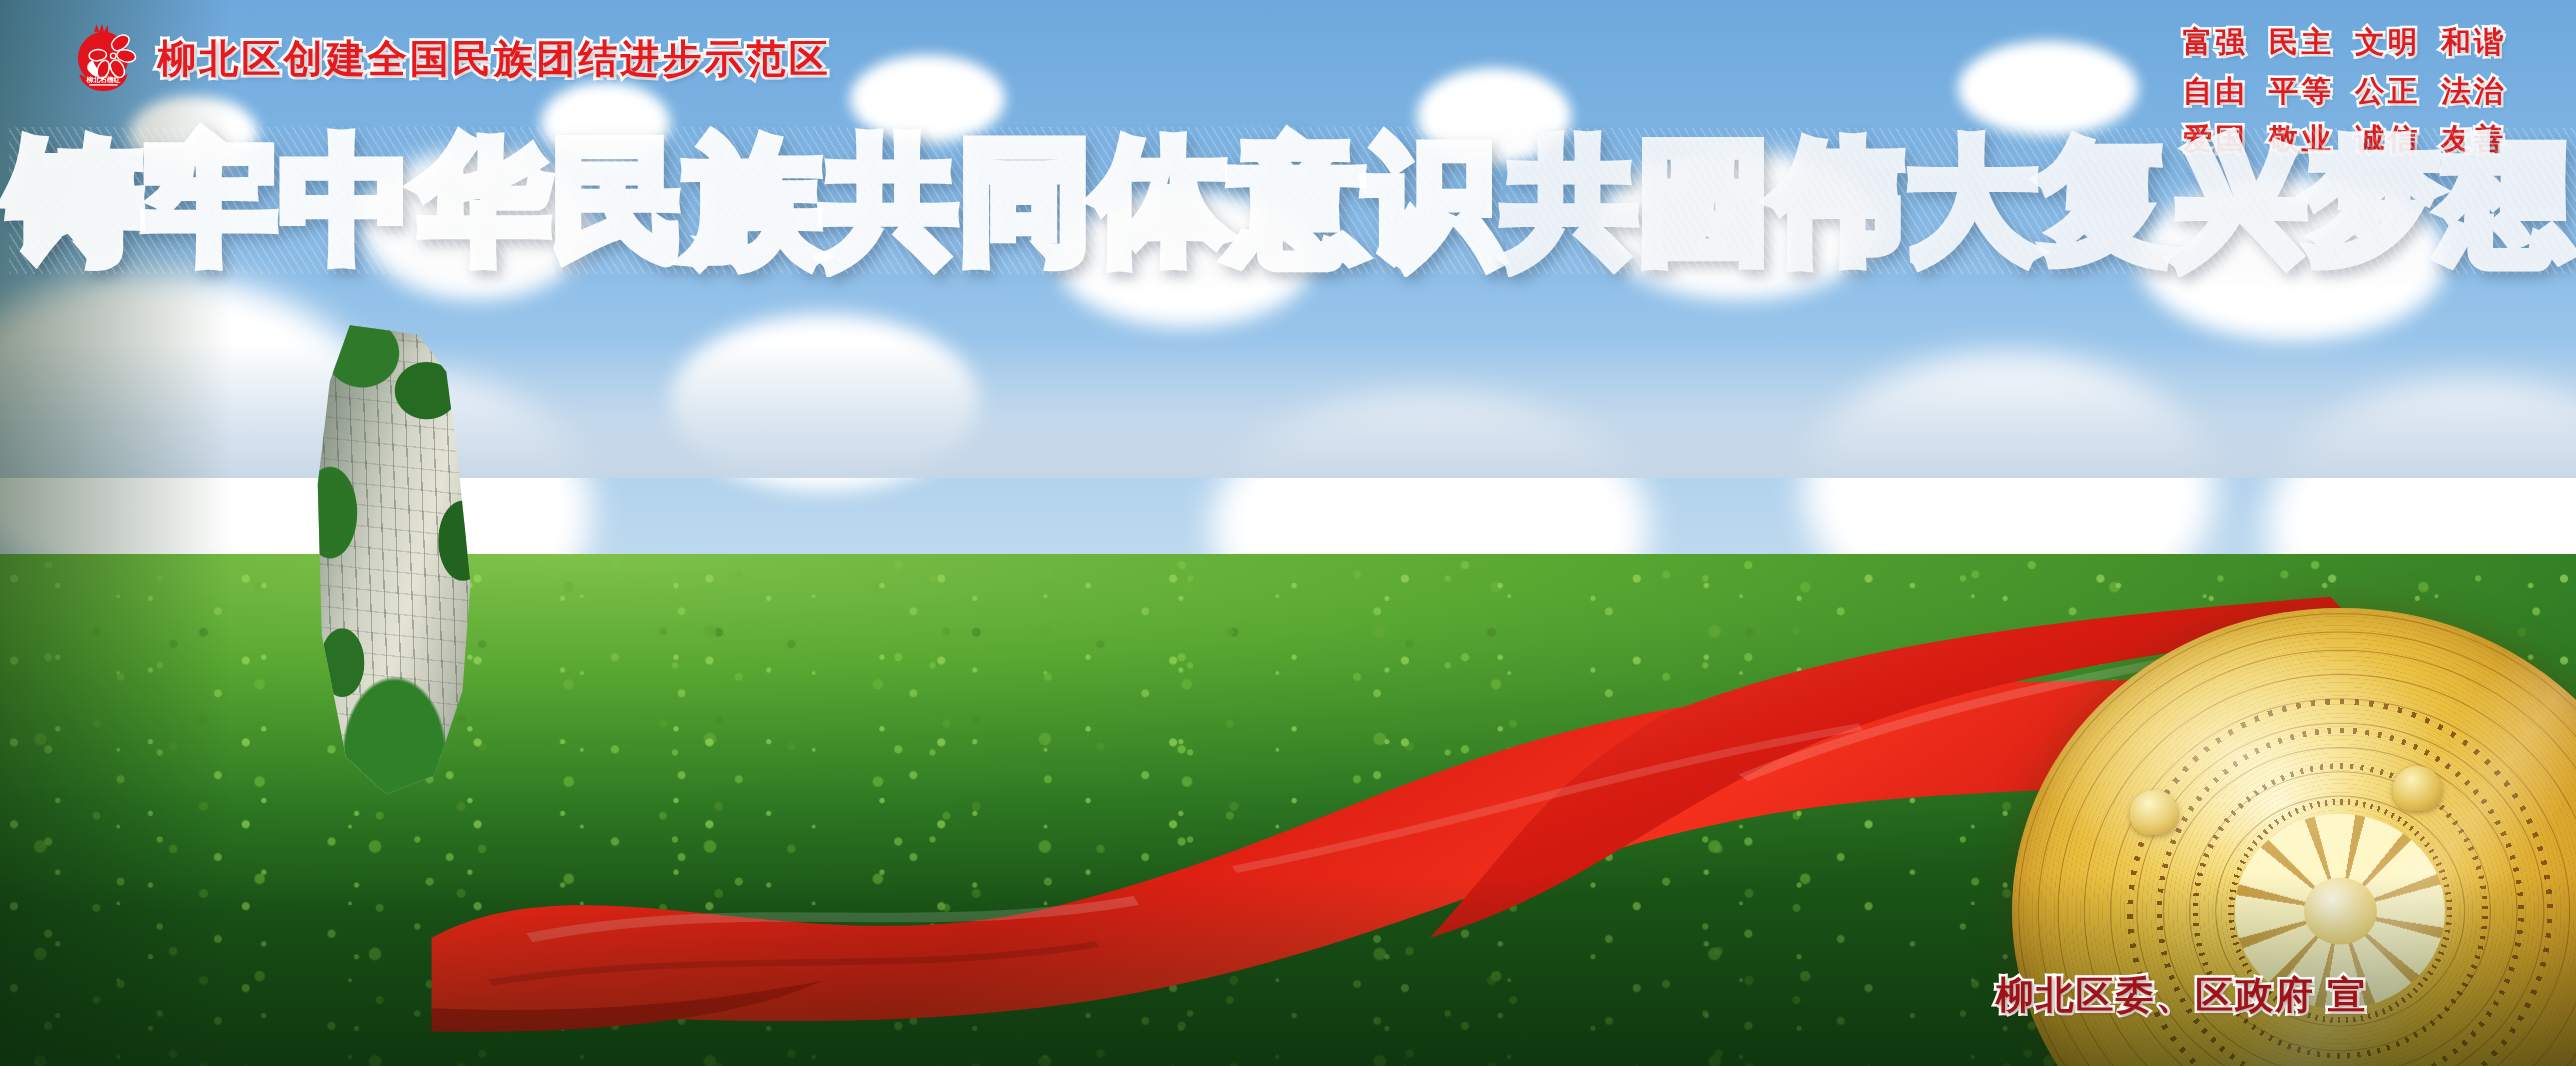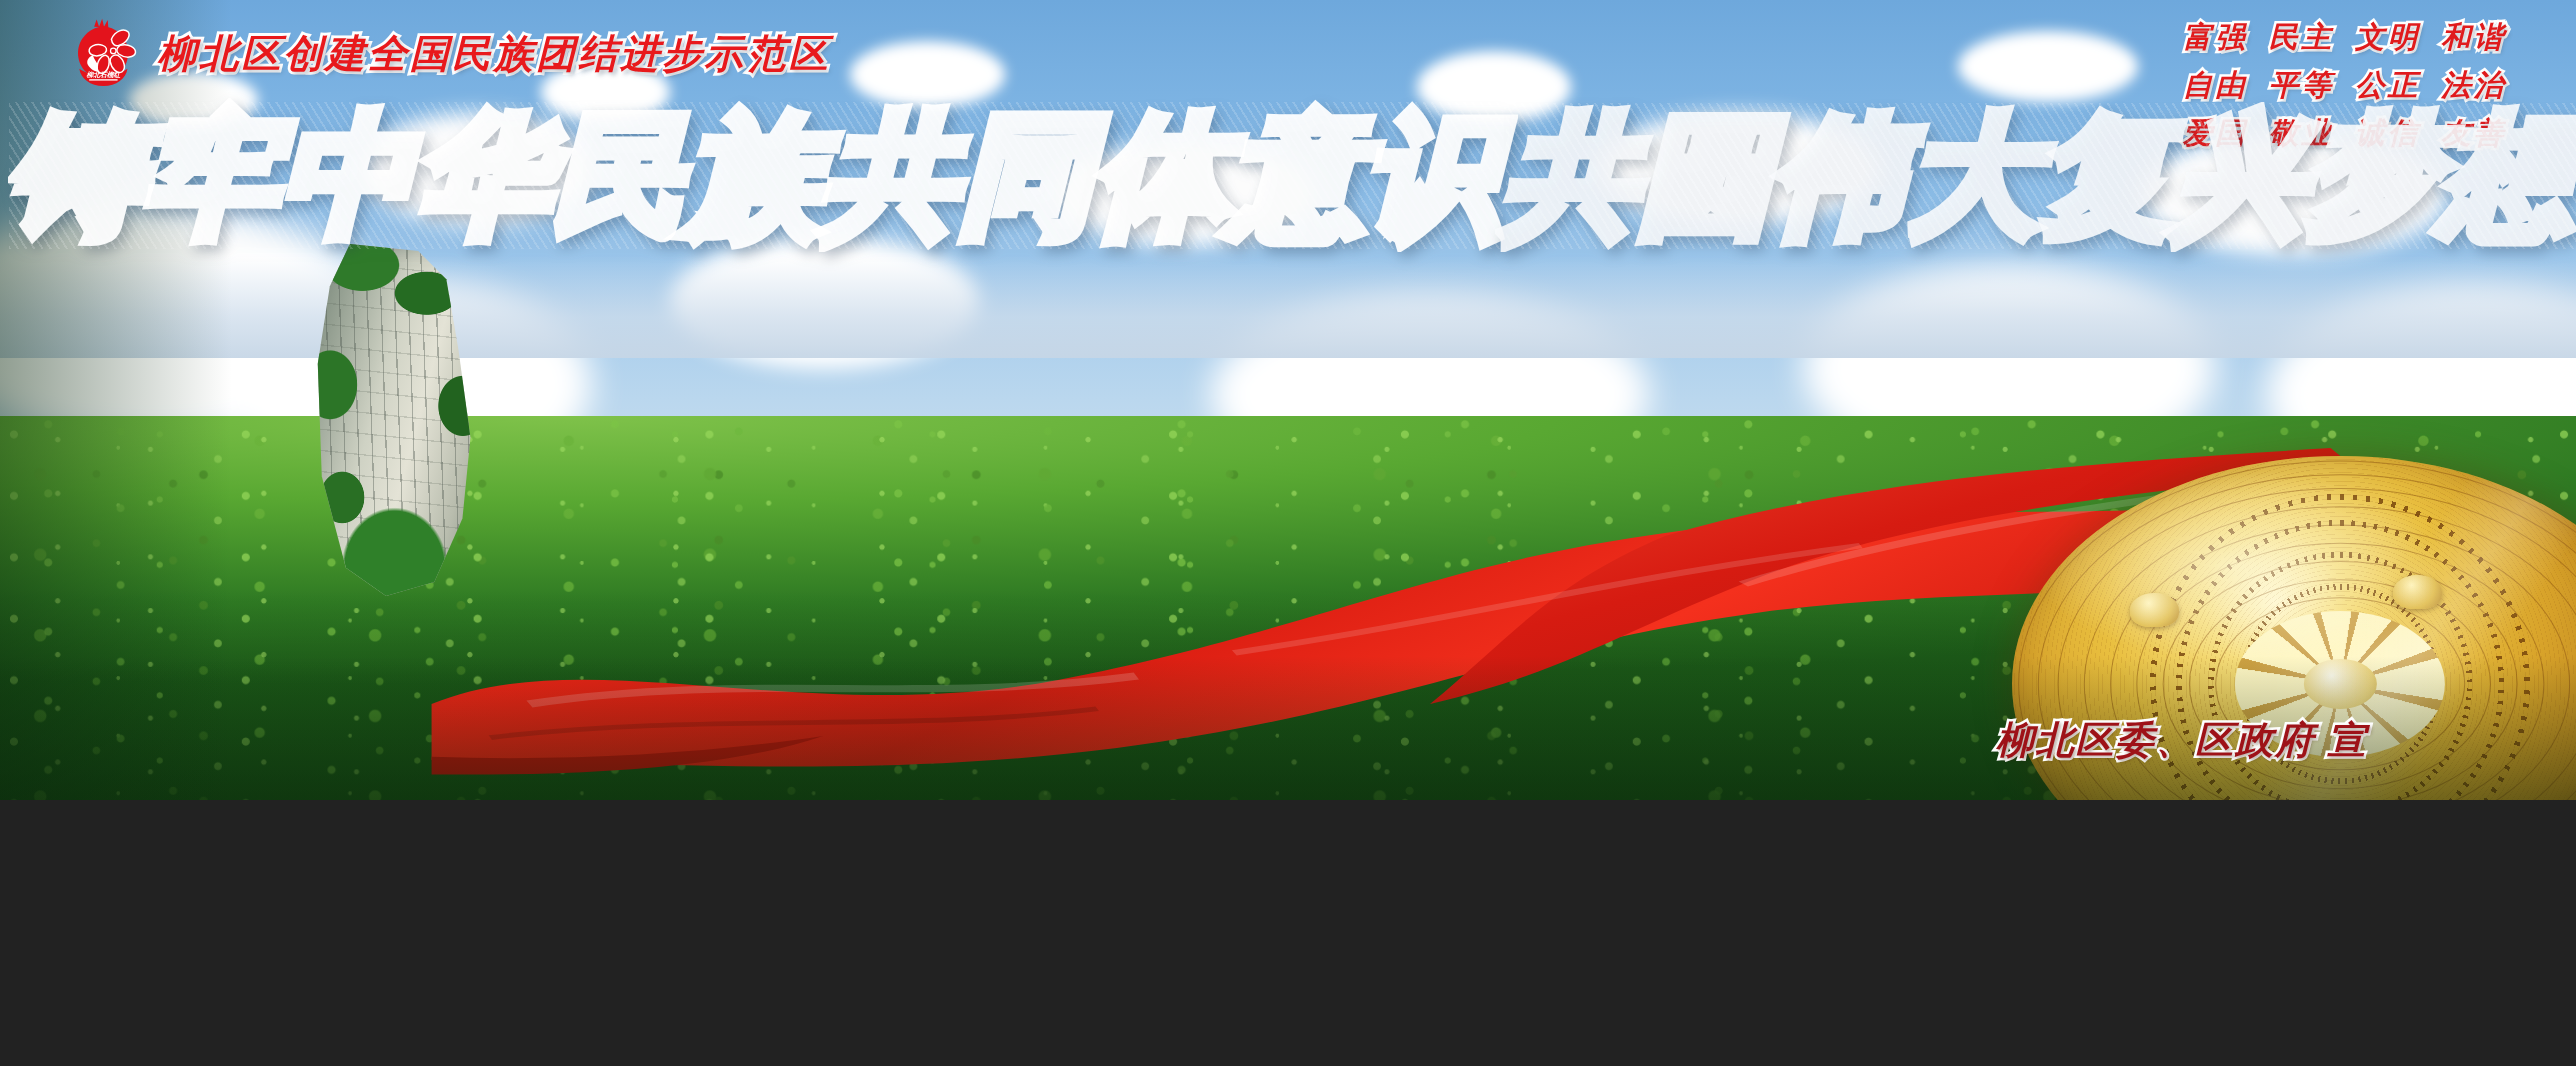--- a/index.html
+++ b/index.html
@@ -1,23 +1,22 @@
 <!DOCTYPE html>
 <html style="font-size:10px"><head>
 <meta charset="utf-8">
 <style>
   * { margin:0; padding:0; box-sizing:border-box; }
   html,body { background:#222; }
 
   .banner{
     position:relative;
-    width:2576px; height:800px;
+    width:2576px; height:1066px;
     overflow:hidden;
     font-family:"Liberation Sans","DejaVu Sans",sans-serif;
-    font-style:italic;
   }
 
   
   .sky{
     position:absolute; left:0; top:0; width:100%; height:64%;
     background:
       linear-gradient(to bottom,
         #6ea8dc 0%, #7bb2e2 18%, #8cbde8 38%,
         #a4cbec 58%, #bad7ee 78%, #cfe0ef 100%);
   }

